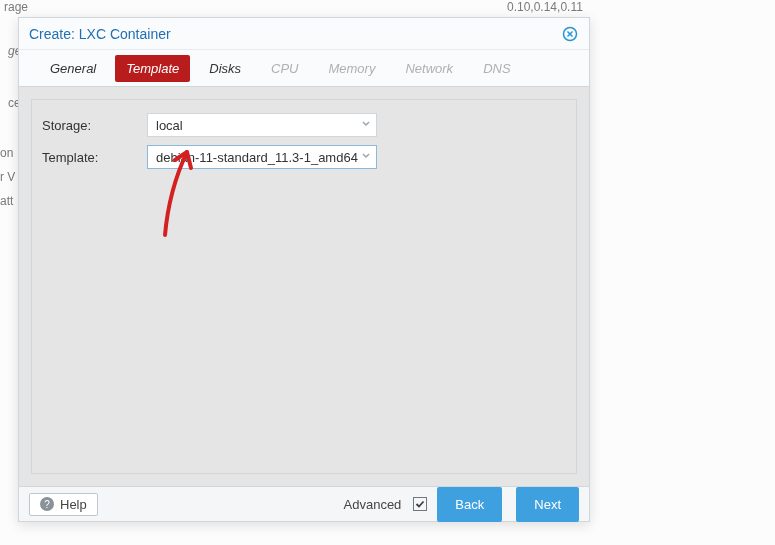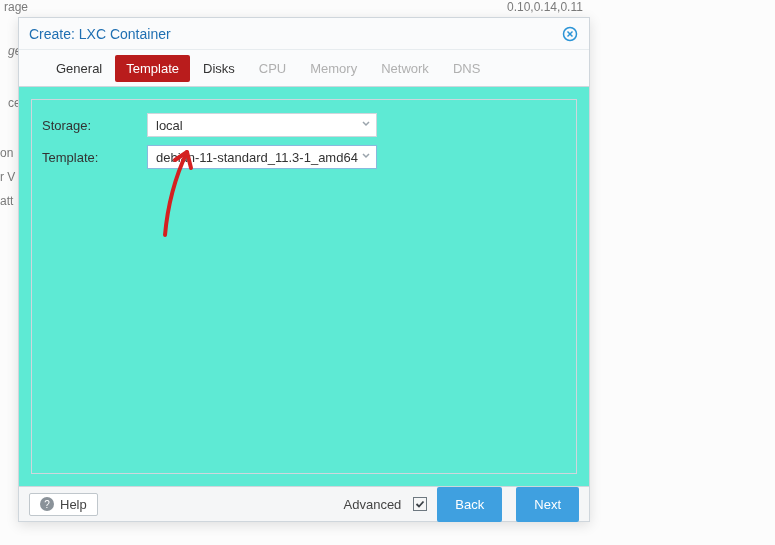--- a/index.html
+++ b/index.html
@@ -5,25 +5,25 @@
   * { box-sizing: border-box; margin: 0; padding: 0; }
   html, body { width: 775px; height: 545px; font-family: Arial, Helvetica, sans-serif; font-size: 13px; background: #fff; overflow: hidden; }
   .bg { position: absolute; left:0; top:0; right:0; bottom:0; background:#fcfcfc; }
   .bg-text { position:absolute; color:#7a7a7a; font-size:12px; }
   .bg-footer { position:absolute; left:0; right:0; bottom:16px; color:#7a7a7a; font-size:11px; letter-spacing:1px; }
   .modal { position:absolute; left:18px; top:17px; width:572px; height:505px; background:#fff; border:1px solid #cfd6dc; box-shadow:0 3px 12px rgba(0,0,0,0.12); display:flex; flex-direction:column; }
   .modal-header { height:32px; display:flex; align-items:center; padding:0 10px; background:#fafbfc; border-bottom:1px solid #e7ecef; }
   .modal-title { color:#1f6fb2; font-size:14px; }
   .modal-close { margin-left:auto; width:18px; height:18px; display:flex; align-items:center; justify-content:center; cursor:pointer; }
   .modal-close svg { stroke:#2b94d6; }
-  .tabstrip { height:36px; display:flex; align-items:center; gap:2px; padding:0 26px; background:#fafbfc; }
+  .tabstrip { height:36px; display:flex; align-items:center; gap:8px; padding:0 20px; background:#fafbfc;font-style:italic; }
   .tab { padding:6px 11px; color:#333; cursor:pointer; border-radius:2px; font-size:13px; }
   .tab.active { background:#b91c1c; color:#fff; }
   .tab.disabled { color:#b0b0b0; cursor:default; }
-  .body { flex:1; border:1px solid #cfd6dc; border-left:none; border-right:none; margin:0 0; padding:12px; display:flex; flex-direction:column; background:#5eead4; position:relative; }
+  .body { flex:1; border:1px solid #cfd6dc; border-left:none; border-right:none; margin:0 0; padding:12px; display:flex; flex-direction:column; background:#e5e5e5; position:relative; }
   .body-inner { border:1px solid #cfd6dc; flex:1; padding:10px 10px; position:relative; }
   .form-row { display:flex; align-items:center; height:30px; margin-bottom:2px; }
   .form-label { width:105px; color:#333; }
   .combo { width:230px; height:24px; border:1px solid #cfd6dc; display:flex; align-items:center; padding:0 10px 0 8px; position:relative; color:#333; background:#fff; cursor:pointer; }
   .combo.sel { border-color:#89b9de; }
   .combo-text { white-space:nowrap; overflow:hidden; text-overflow:ellipsis; }
   .combo-caret { position:absolute; right:4px; top:50%; transform:translateY(-50%); }
   .combo-caret svg { stroke:#9aa4ac; }
   .arrow-annot { position:absolute; left:115px; top:40px; pointer-events:none; }
   .footer { height:34px; display:flex; align-items:center; padding:0 10px; background:#f5f6f7; gap:10px; }

